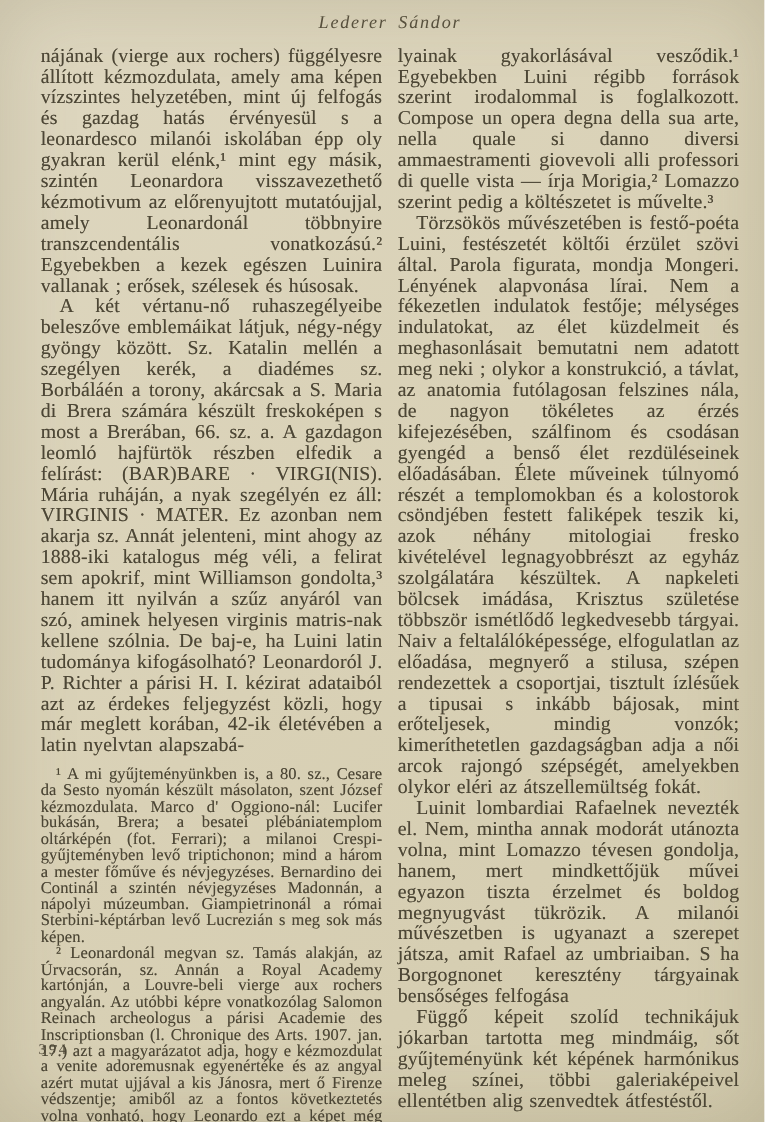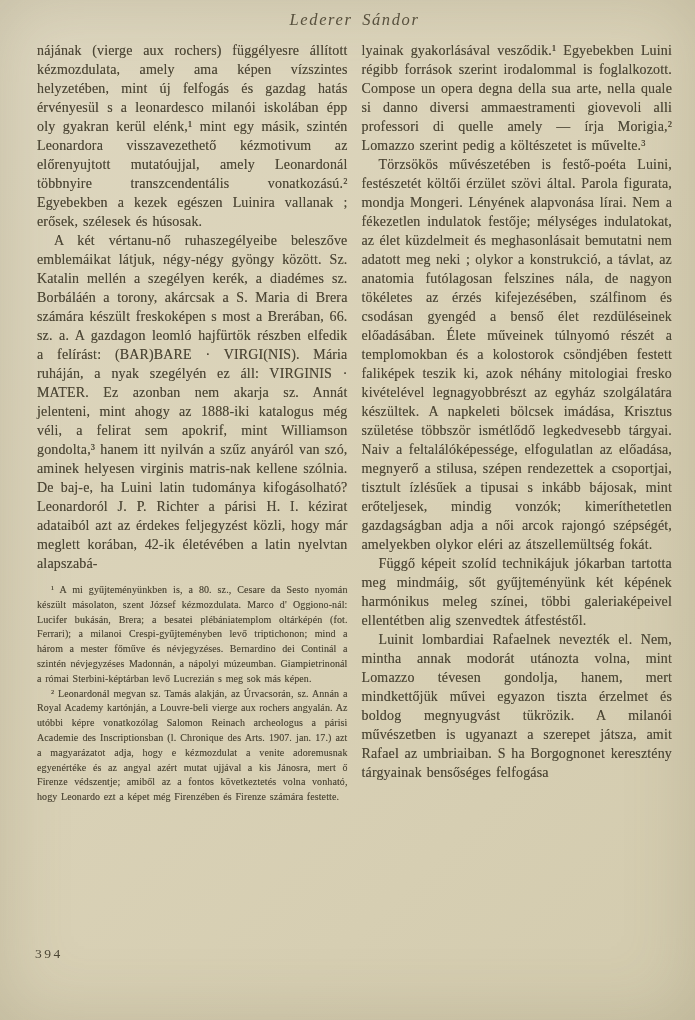--- a/index.html
+++ b/index.html
@@ -39,39 +39,39 @@
     width: 635px;
     display: flex;
     gap: 14px;
   }
   .col {
     flex: 1 1 0;
     min-width: 0;
   }
   .body-text p.para {
     margin: 0;
-    font-size: 14px;
+    font-size: 18px;
     line-height: 19px;
     text-align: justify;
     letter-spacing: 0.15px;
     word-spacing: 1.2px;
     text-shadow: 0 0 0.5px rgba(76, 70, 53, 0.55);
   }
   .body-text p.para.indent {
     text-indent: 17px;
   }
   .footnotes {
     margin-top: 10px;
   }
   .footnotes--right {
     margin-top: 18px;
   }
   .footnotes p.footnote {
     margin: 0;
-    font-size: 10px;
+    font-size: 15px;
     line-height: 14.8px;
     text-align: justify;
     text-indent: 14px;
     letter-spacing: 0.1px;
     word-spacing: 1px;
     text-shadow: 0 0 0.4px rgba(76, 70, 53, 0.5);
   }
   .page-number {
     position: absolute;
     left: 35px;
@@ -94,24 +94,24 @@
           <p class="para">nájának (vierge aux rochers) függélyesre állított kézmozdulata, amely ama képen vízszintes helyzetében, mint új felfogás és gazdag hatás érvényesül s a leonardesco milanói iskolában épp oly gyakran kerül elénk,¹ mint egy másik, szintén Leonardora visszavezethető kézmotivum az előrenyujtott mutatóujjal, amely Leonardonál többnyire transzcendentális vonatkozású.² Egyebekben a kezek egészen Luinira vallanak ; erősek, szélesek és húsosak.</p>
           <p class="para indent">A két vértanu-nő ruhaszegélyeibe beleszőve emblemáikat látjuk, négy-négy gyöngy között. Sz. Katalin mellén a szegélyen kerék, a diadémes sz. Borbáláén a torony, akárcsak a S. Maria di Brera számára készült freskoképen s most a Brerában, 66. sz. a. A gazdagon leomló hajfürtök részben elfedik a felírást: (BAR)BARE · VIRGI(NIS). Mária ruháján, a nyak szegélyén ez áll: VIRGINIS · MATER. Ez azonban nem akarja sz. Annát jelenteni, mint ahogy az 1888-iki katalogus még véli, a felirat sem apokrif, mint Williamson gondolta,³ hanem itt nyilván a szűz anyáról van szó, aminek helyesen virginis matris-nak kellene szólnia. De baj-e, ha Luini latin tudománya kifogásolható? Leonardoról J. P. Richter a párisi H. I. kézirat adataiból azt az érdekes feljegyzést közli, hogy már meglett korában, 42-ik életévében a latin nyelvtan alapszabá-</p>
         </div>
       <div class="footnotes footnotes--left">
           <p class="footnote">¹ A mi gyűjteményünkben is, a 80. sz., Cesare da Sesto nyomán készült másolaton, szent József kézmozdulata. Marco d' Oggiono-nál: Lucifer bukásán, Brera; a besatei plébániatemplom oltárképén (fot. Ferrari); a milanoi Crespi-gyűjteményben levő triptichonon; mind a három a mester főműve és névjegyzéses. Bernardino dei Continál a szintén névjegyzéses Madonnán, a nápolyi múzeumban. Giampietrinonál a római Sterbini-képtárban levő Lucrezián s meg sok más képen.</p>
           <p class="footnote">² Leonardonál megvan sz. Tamás alakján, az Úrvacsorán, sz. Annán a Royal Academy kartónján, a Louvre-beli vierge aux rochers angyalán. Az utóbbi képre vonatkozólag Salomon Reinach archeologus a párisi Academie des Inscriptionsban (l. Chronique des Arts. 1907. jan. 17.) azt a magyarázatot adja, hogy e kézmozdulat a venite adoremusnak egyenértéke és az angyal azért mutat ujjával a kis Jánosra, mert ő Firenze védszentje; amiből az a fontos következtetés volna vonható, hogy Leonardo ezt a képet még Firenzében és Firenze számára festette.</p>
         </div>
     </div>
     <div class="col">
       <div class="body-text">
-          <p class="para">lyainak gyakorlásával vesződik.¹ Egyebekben Luini régibb források szerint irodalommal is foglalkozott. Compose un opera degna della sua arte, nella quale si danno diversi ammaestramenti giovevoli alli professori di quelle amely — írja Morigia,² Lomazzo szerint pedig a költészetet is művelte.³</p>
+          <p class="para">lyainak gyakorlásával vesződik.¹ Egyebekben Luini régibb források szerint irodalommal is foglalkozott. Compose un opera degna della sua arte, nella quale si danno diversi ammaestramenti giovevoli alli professori di quelle vista — írja Morigia,² Lomazzo szerint pedig a költészetet is művelte.³</p>
           <p class="para indent">Törzsökös művészetében is festő-poéta Luini, festészetét költői érzület szövi által. Parola figurata, mondja Mongeri. Lényének alapvonása lírai. Nem a fékezetlen indulatok festője; mélységes indulatokat, az élet küzdelmeit és meghasonlásait bemutatni nem adatott meg neki ; olykor a konstrukció, a távlat, az anatomia futólagosan felszines nála, de nagyon tökéletes az érzés kifejezésében, szálfinom és csodásan gyengéd a benső élet rezdüléseinek előadásában. Élete műveinek túlnyomó részét a templomokban és a kolostorok csöndjében festett faliképek teszik ki, azok néhány mitologiai fresko kivételével legnagyobbrészt az egyház szolgálatára készültek. A napkeleti bölcsek imádása, Krisztus születése többször ismétlődő legkedvesebb tárgyai. Naiv a feltalálóképessége, elfogulatlan az előadása, megnyerő a stilusa, szépen rendezettek a csoportjai, tisztult ízlésűek a tipusai s inkább bájosak, mint erőteljesek, mindig vonzók; kimeríthetetlen gazdagságban adja a női arcok rajongó szépségét, amelyekben olykor eléri az átszellemültség fokát.</p>
+          <p class="para indent">Luinit lombardiai Rafaelnek nevezték el. Nem, mintha annak modorát utánozta volna, mint Lomazzo tévesen gondolja, hanem, mert mindkettőjük művei egyazon tiszta érzelmet és boldog megnyugvást tükrözik. A milanói művészetben is ugyanazt a szerepet játsza, amit Rafael az umbriaiban. S ha Borgognonet keresztény tárgyainak bensőséges felfogása</p>
           <p class="para indent">Függő képeit szolíd technikájuk jókarban tartotta meg mindmáig, sőt gyűjteményünk két képének harmónikus meleg színei, többi galeriaképeivel ellentétben alig szenvedtek átfestéstől.</p>
-          <p class="para indent">Luinit lombardiai Rafaelnek nevezték el. Nem, mintha annak modorát utánozta volna, mint Lomazzo tévesen gondolja, hanem, mert mindkettőjük művei egyazon tiszta érzelmet és boldog megnyugvást tükrözik. A milanói művészetben is ugyanazt a szerepet játsza, amit Rafael az umbriaiban. S ha Borgognonet keresztény tárgyainak bensőséges felfogása</p>
         </div>
       <div class="footnotes footnotes--right">
         </div>
     </div>
   </div>
 
   <div class="page-number">394</div>
 
 </div>
 

